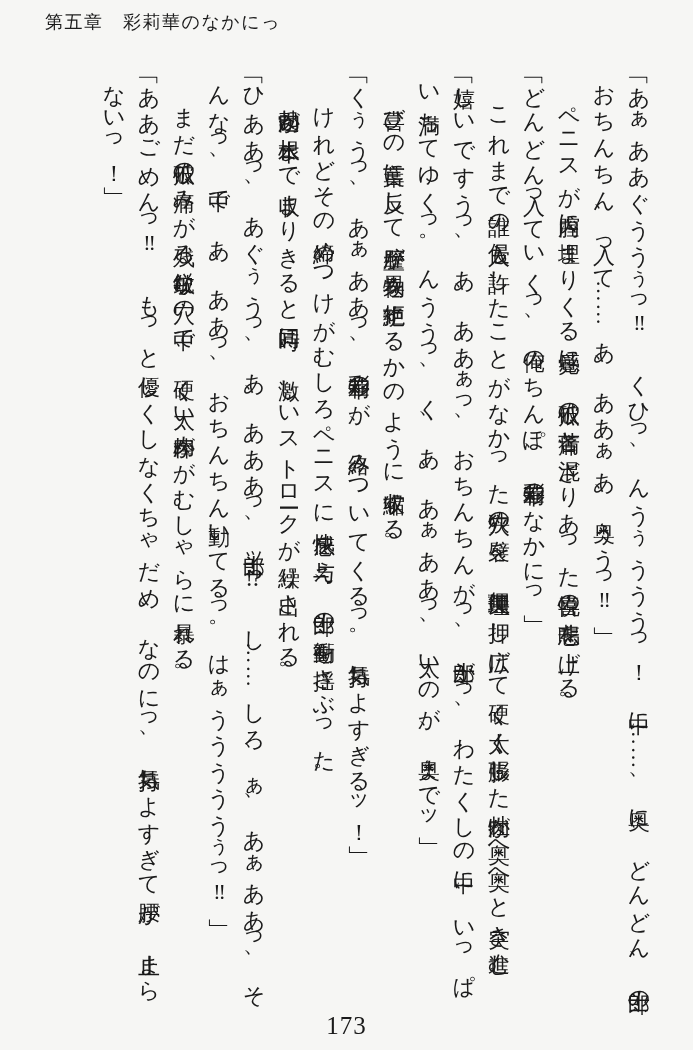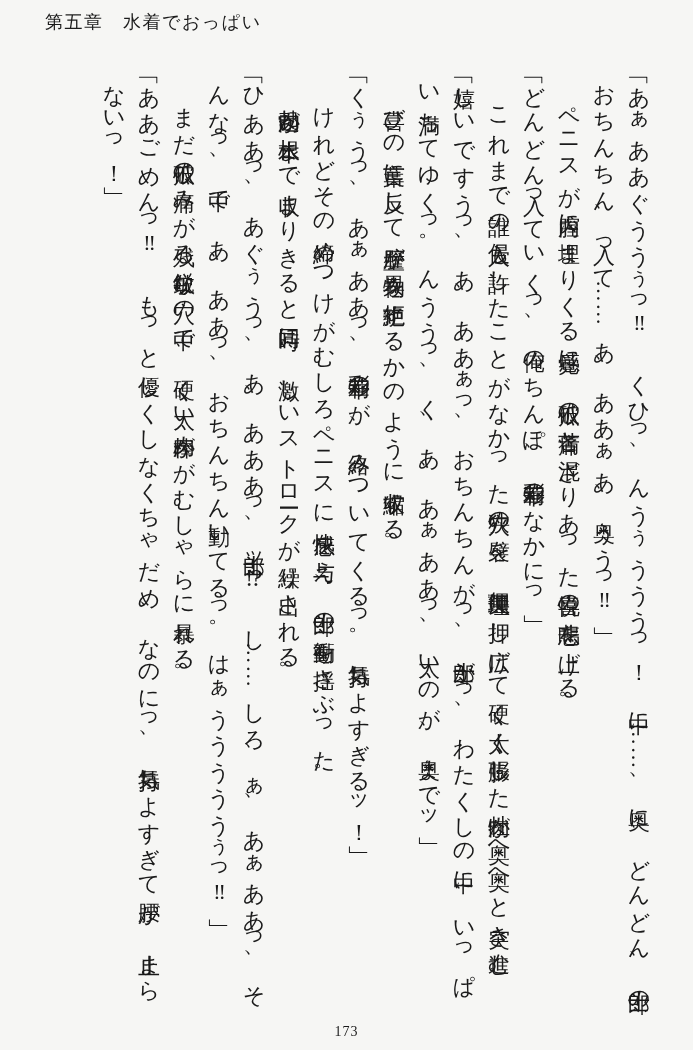--- a/index.html
+++ b/index.html
@@ -37,28 +37,28 @@
   }
   .body-text p.indent {
     text-indent: 1em;
   }
   .page-number {
     position: absolute;
     bottom: 10px;
     left: 0;
     width: 100%;
     text-align: center;
-    font-size: 14px;
+    font-size: 25px;
     letter-spacing: 1px;
   }
 </style>
 </head>
 <body>
 
-<div class="chapter-header">第五章　水着でおっぱい</div>
+<div class="chapter-header">第五章　彩莉華のなかにっ</div>
 
 <div class="body-text">
   <p>「あぁああぐううぅっ‼　くひっ、んうぅうううっ！　中に……、奥に、どんどん、士郎のおちんちん、入って……あ、ああぁあ、奥ううっ‼」</p>
   <p class="indent">ペニスが膣内に埋まりくる感覚に、破瓜の苦痛と混ざりあった喜悦の悲鳴を上げる。</p>
   <p>「どんどん入っていくっ、俺のちんぽ、彩莉華のなかにっ」</p>
   <p class="indent">これまで誰の侵入も許したことがなかった狭穴の襞を、無理矢理に押し広げて硬く太く膨張した牡肉が奥へ奥へと突き進む。</p>
   <p>「嬉しいですうっ、あ、ああぁっ、おちんちんがっ、士郎がっ、わたくしの中に、いっぱい満ちてゆくっ。んううっ、く、あ、あぁああっ、太いのが、奥までッ」</p>
   <p class="indent">喜びの言葉に反して膣壁が異物を拒絶するかのように収縮する。</p>
   <p>「くぅうっ、あぁああっ、彩莉華のが、絡みついてくるっ。気持ちよすぎるッ！」</p>
   <p class="indent">けれどその締めつけがむしろペニスに快感を与え、士郎の衝動を揺さぶった。</p>

